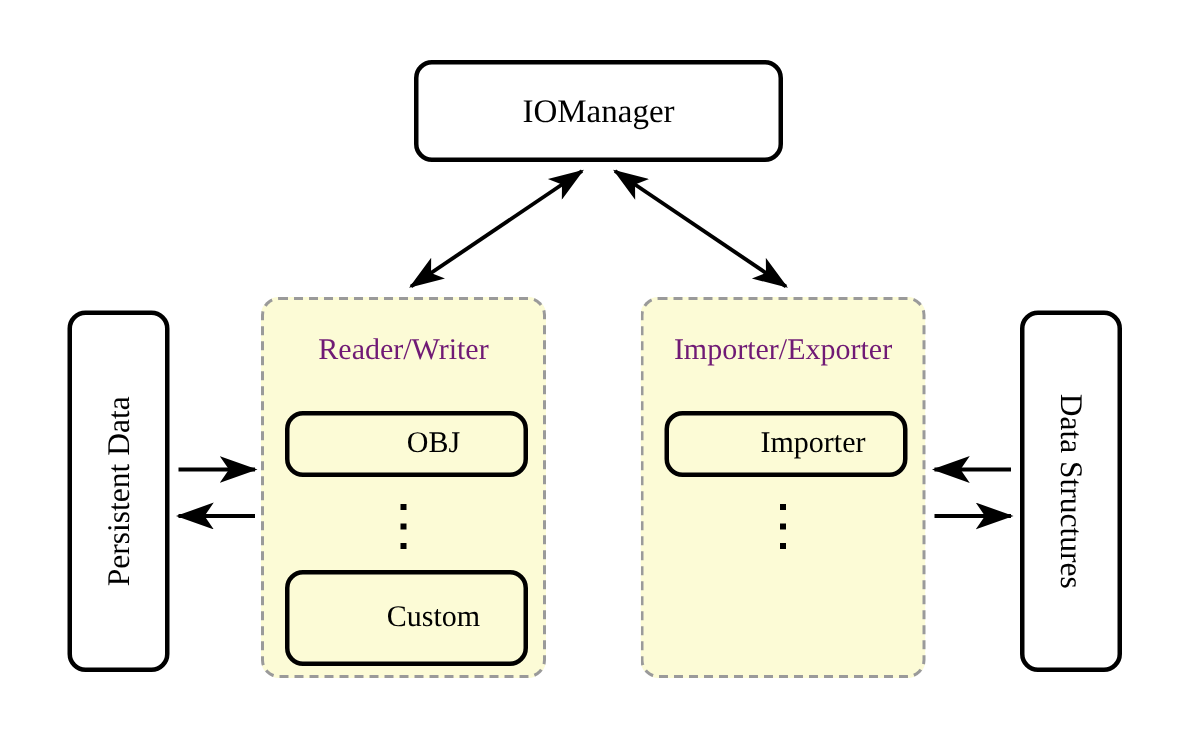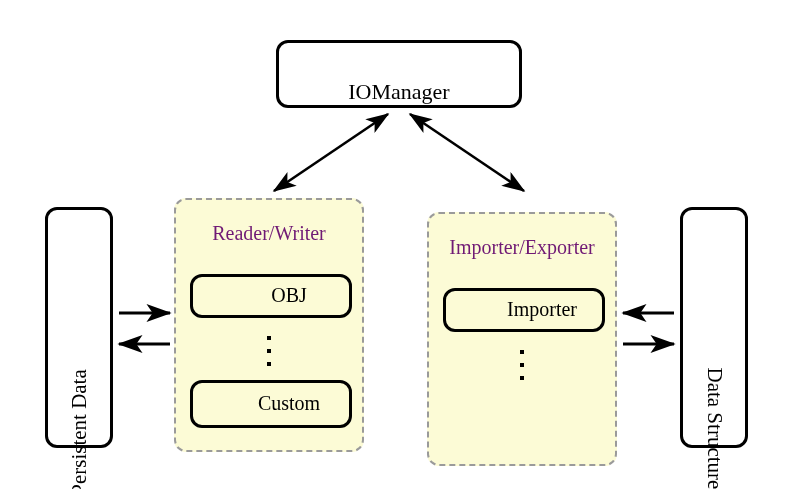--- a/index.html
+++ b/index.html
@@ -24,21 +24,20 @@
     align-items: center;
     justify-content: center;
     text-align: center;
     color: #000000;
   }
 
   .solid-box {
     border: 3px solid #000000;
     border-radius: 12px;
     background: transparent;
-    align-items: flex-end;
   }
 
   .inner-box {
     border: 3px solid #000000;
     border-radius: 12px;
     background: #fcfbd6;
   }
 
   .group-panel {
     border: 2px dashed #9a9a9a;
@@ -81,21 +80,21 @@
 
   #reader-writer-panel {
     left: 174px;
     top: 198px;
     width: 190px;
     height: 254px;
     display: block;
   }
   #importer-exporter-panel {
     left: 427px;
-    top: 212px;
+    top: 198px;
     width: 190px;
     height: 254px;
     display: block;
   }
 
   .panel-title {
     position: absolute;
     left: 0;
     right: 0;
     top: 22px;
@@ -121,21 +120,21 @@
     width: 162px;
     top: 74px;
     height: 44px;
     padding-left: 36px;
   }
 
   .slot-bottom {
     left: 14px;
     width: 162px;
     top: 180px;
-    height: 48px;
+    height: 64px;
     padding-left: 36px;
   }
 
   .vdots {
     position: absolute;
     left: 0;
     right: 0;
     top: 136px;
     height: 30px;
     display: flex;

